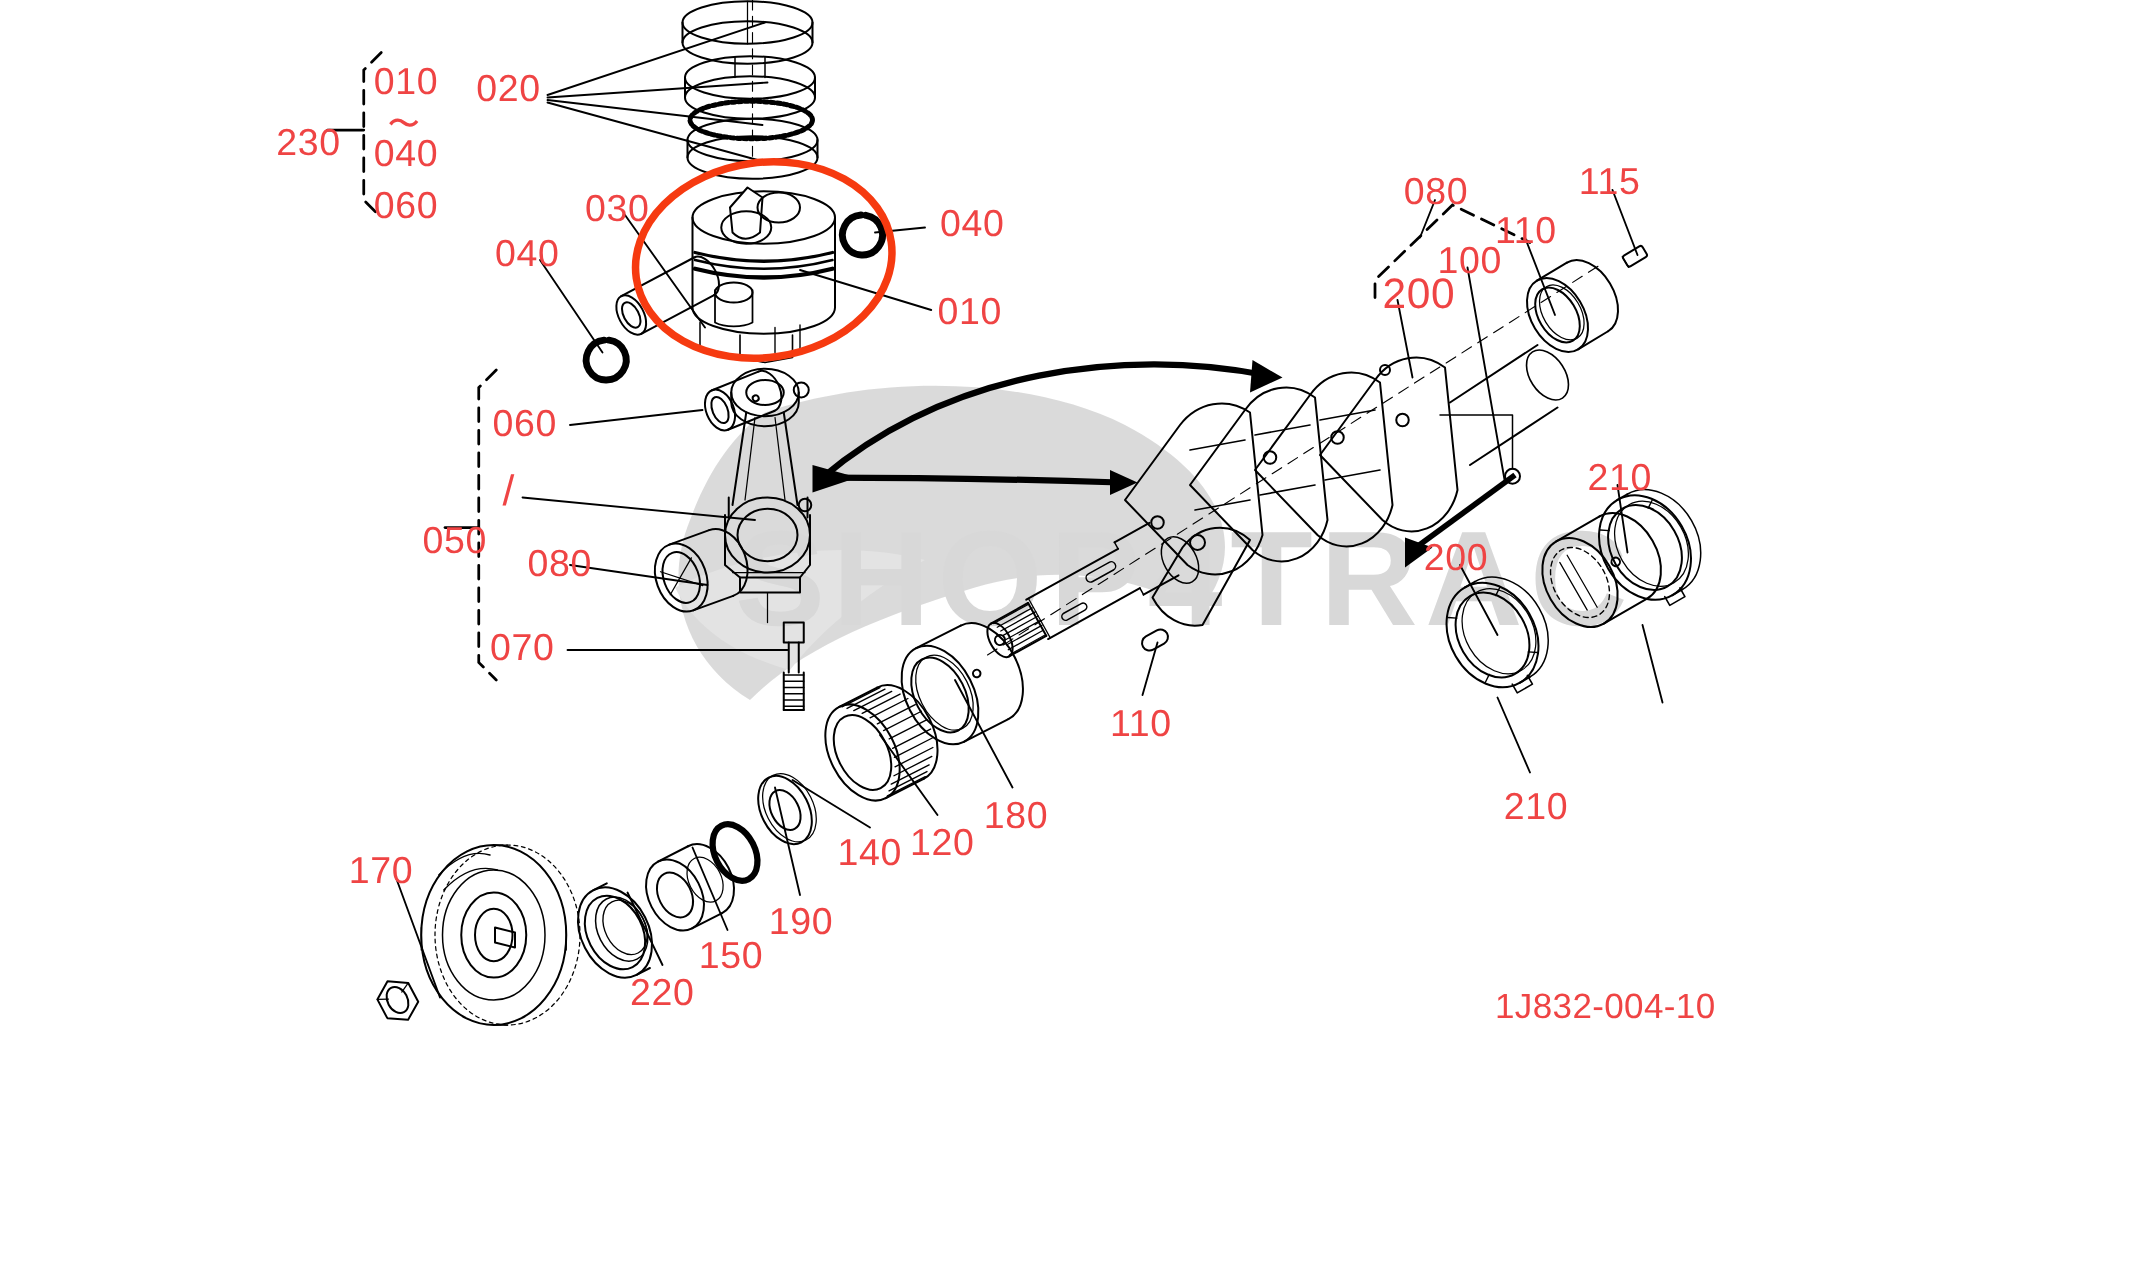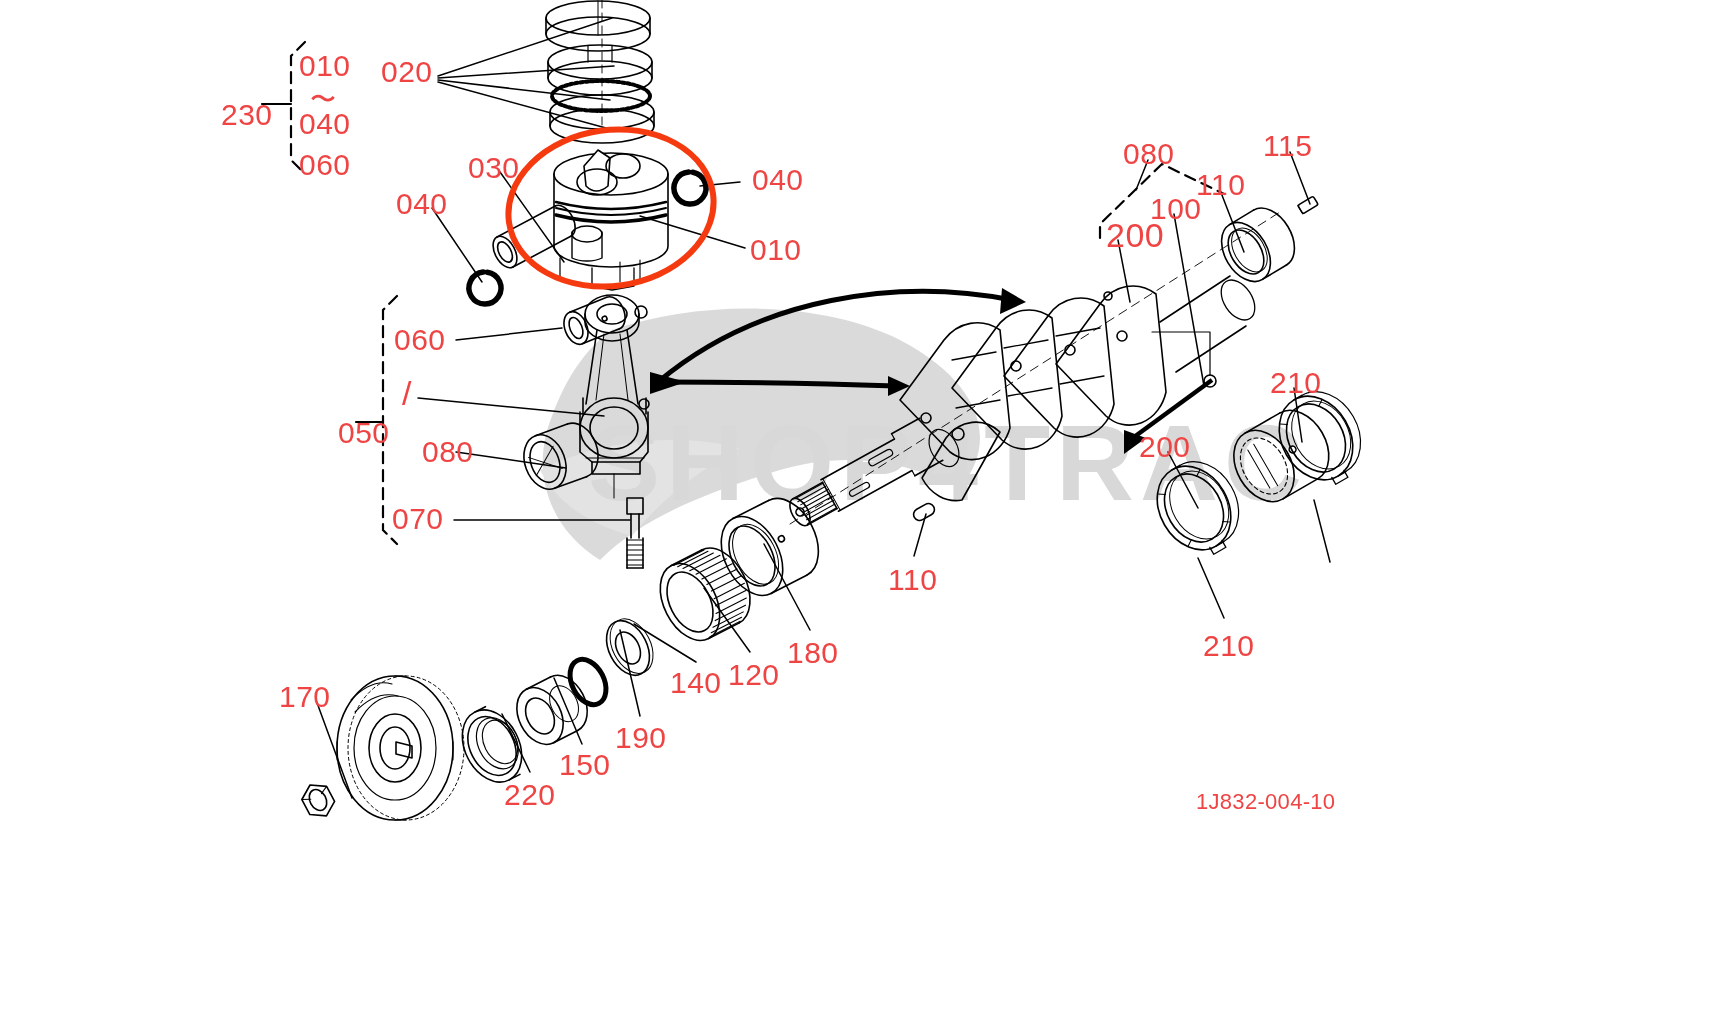--- a/index.html
+++ b/index.html
@@ -1,21 +1,21 @@
 <!DOCTYPE html>
 <html><head>
 <meta charset="utf-8">
 <style>
   html,body{margin:0;padding:0;background:#fff;}
   body{width:1725px;height:1012px;overflow:hidden;font-family:"Liberation Sans",sans-serif;}
   #stage{position:relative;width:1725px;height:1012px;background:#ffffff;}
   #stage svg.layer{position:absolute;left:0;top:0;width:1725px;height:1012px;}
   .lbl{position:absolute;font-family:"Liberation Sans",sans-serif;font-size:30px;color:#ef4444;
        letter-spacing:.5px;white-space:nowrap;line-height:1;}
-  .lbl.dwg{font-size:22px;letter-spacing:.3px;}
+  .lbl.dwg{font-size:28px;letter-spacing:.3px;}
   .wm-text{font-family:"Liberation Sans",sans-serif;font-weight:bold;font-size:108px;
            fill:#d6d6d6;letter-spacing:6px;}
 </style>
 </head>
 <body>
 
 <div id="stage">
 
   <svg class="layer" viewBox="0 0 1725 1012">
     <g opacity="0.95">

